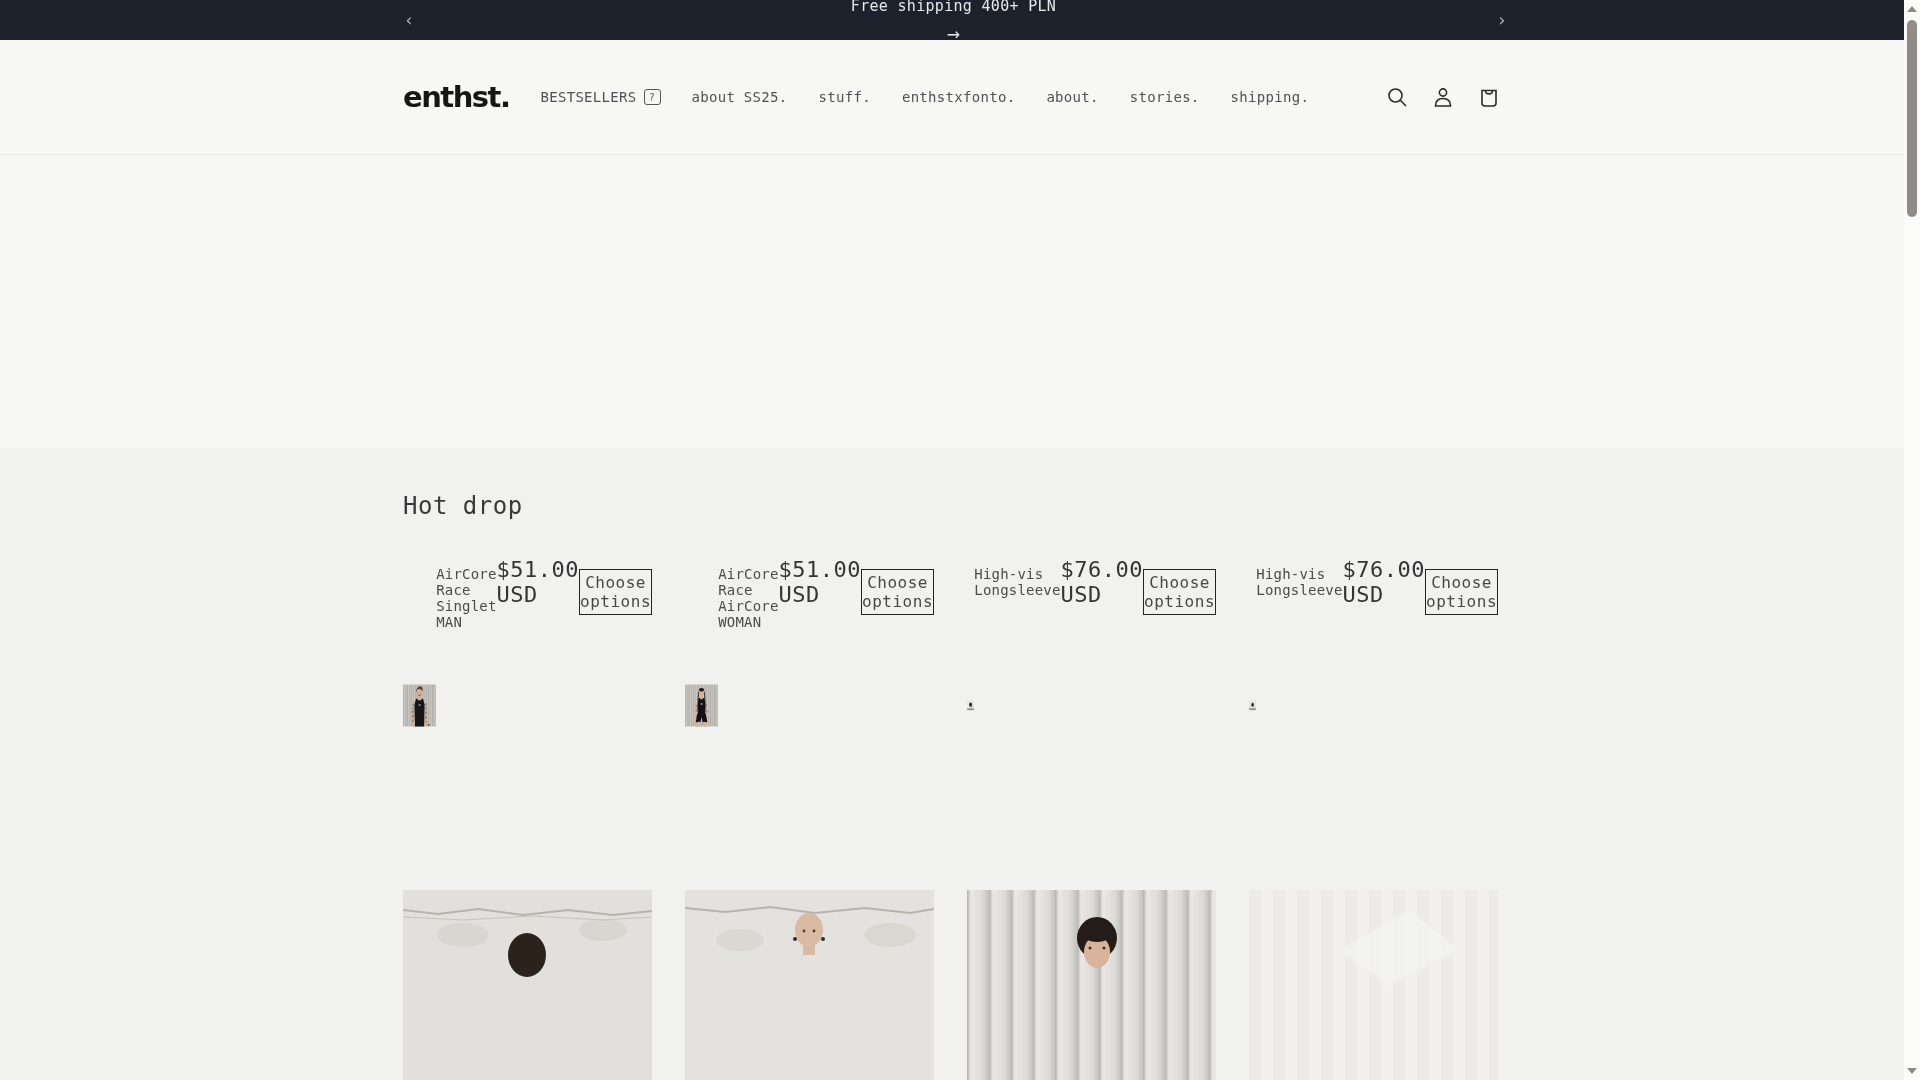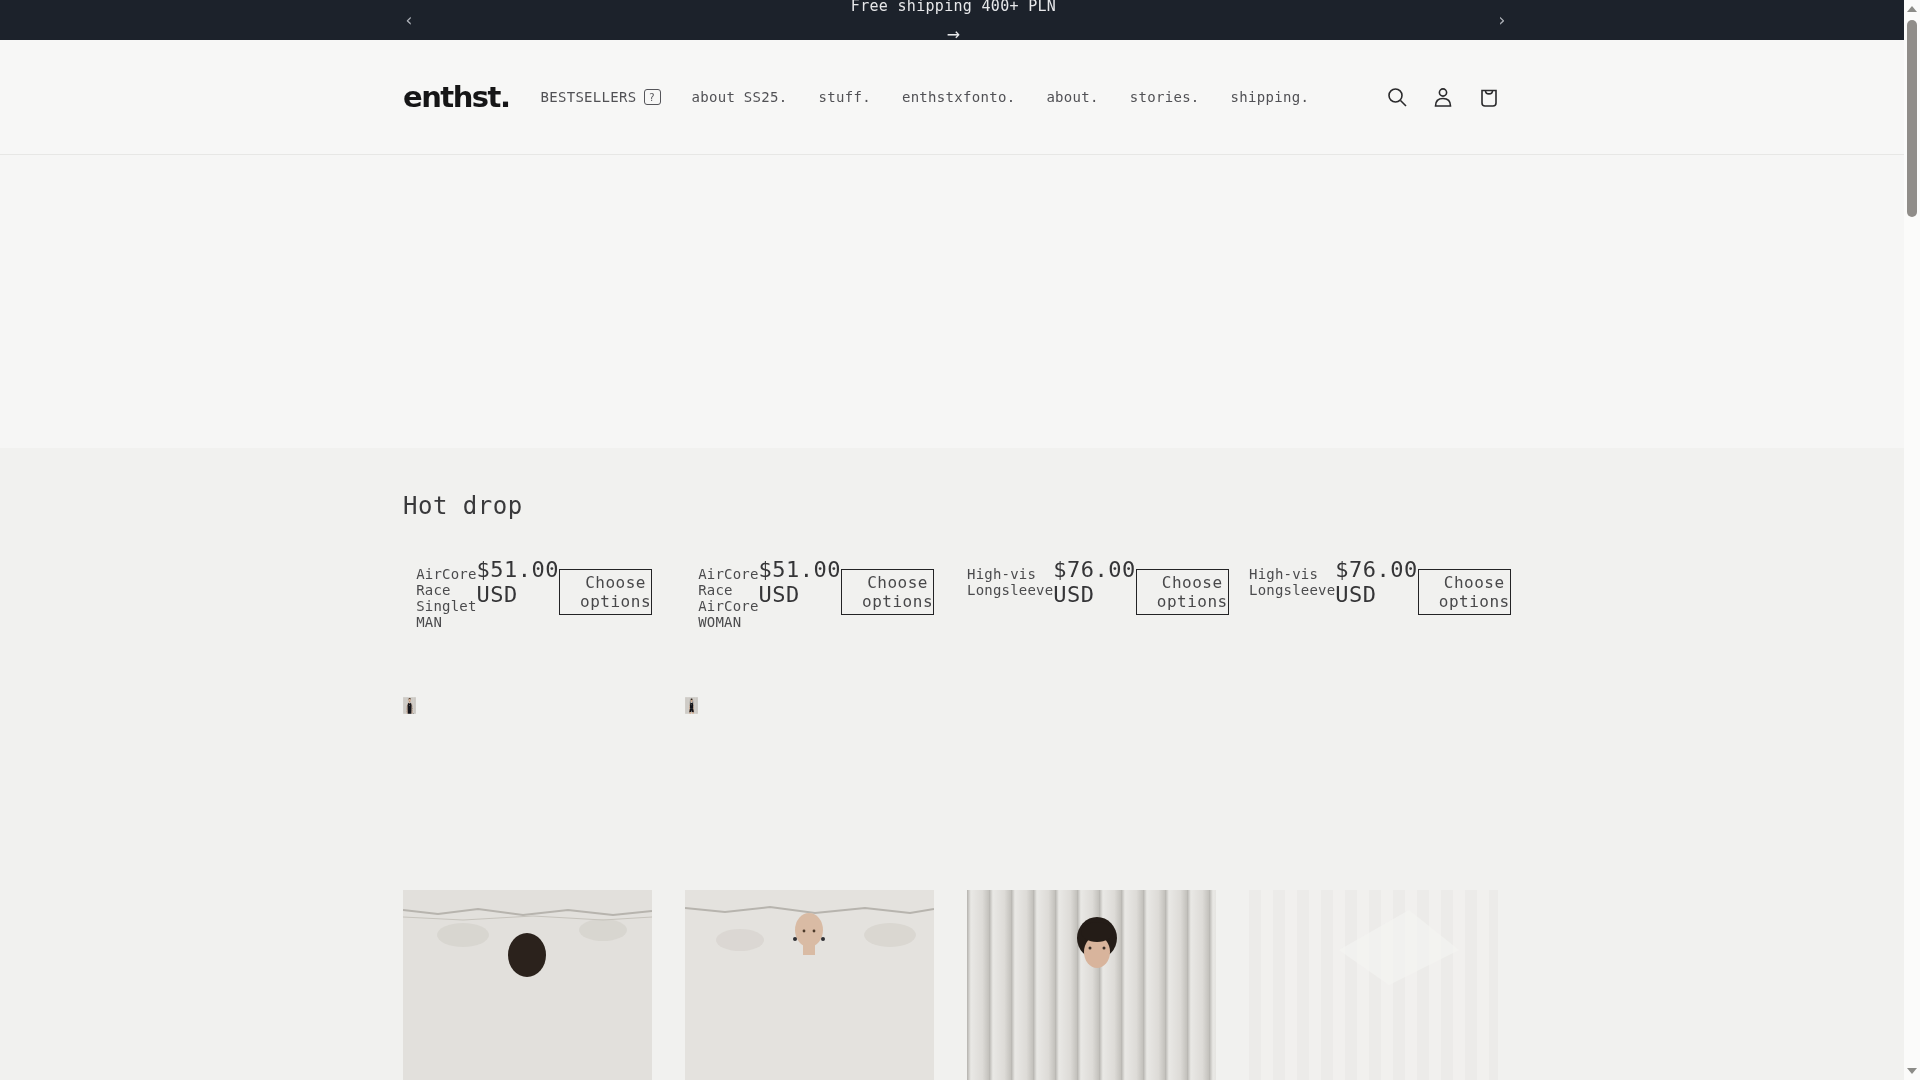--- a/index.html
+++ b/index.html
@@ -41,21 +41,21 @@
   .section { background:#f1f1ef; padding-top:44px; }
   .section-inner { width:1101px; margin-left:403px; }
   .section-title { font-size:24px; font-weight:normal; color:#39393b; letter-spacing:0.5px; }
   .grid { margin-top:28px; display:grid; grid-template-columns:repeat(4,249px); column-gap:33px; row-gap:27px; }
   .card { display:flex; flex-direction:row; }
   .card-img { width:249px; height:315px; display:block; cursor:pointer; }
   .card-title { margin-top:18px; font-size:14px; color:#4b4b4d; text-decoration:none; letter-spacing:0.2px; }
   .card-price { margin-top:9px; font-size:22px; color:#353537; letter-spacing:0.5px; }
   .card-btn { margin-top:21px; height:46px; width:259px; background:transparent; border:1px solid #232325;
               font-family:"DejaVu Sans Mono","Liberation Mono",monospace; font-size:16px; color:#48484a;
-              letter-spacing:0.5px; cursor:pointer;padding-left:20px; }
+              letter-spacing:0.5px; cursor:pointer; }
 
   
   .sb { width:16px; height:1080px; background:#fbfbfa; position:relative; flex:none; }
   .sb-thumb { position:absolute; left:3px; top:20px; width:10px; height:197px; border-radius:6px; background:#908d89; }
   .sb-up, .sb-down { position:absolute; left:3px; width:0; height:0; border-left:5px solid transparent;
                      border-right:5px solid transparent; }
   .sb-up   { top:6px;    border-bottom:6px solid #8c8c88; }
   .sb-down { bottom:6px; border-top:6px solid #8c8c88; }
 </style>
 </head>

